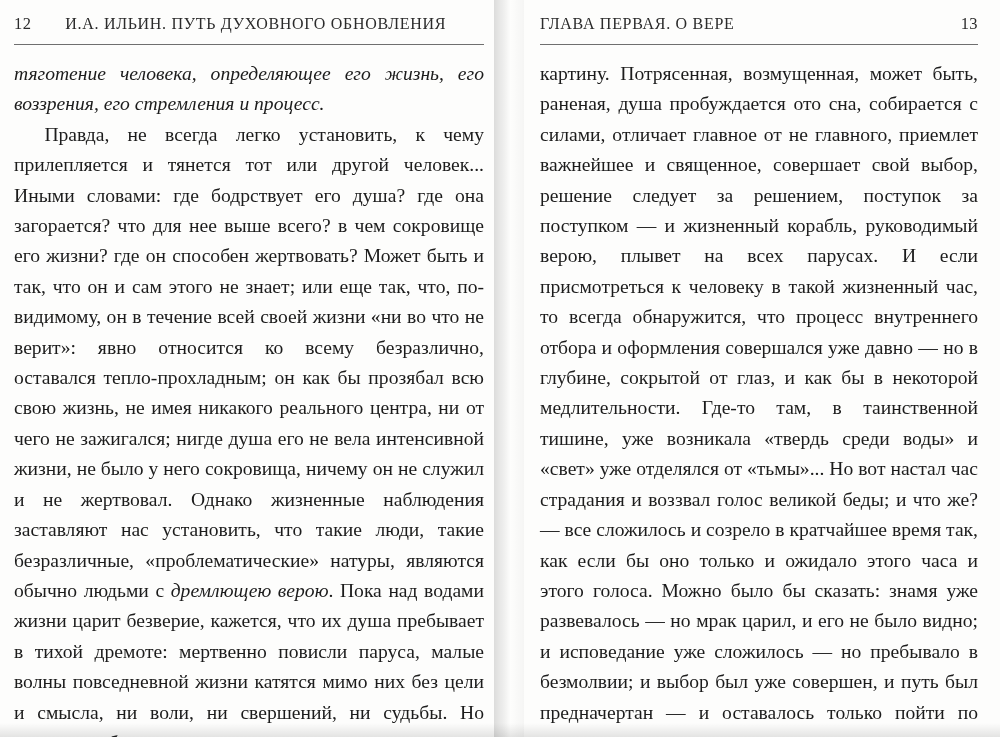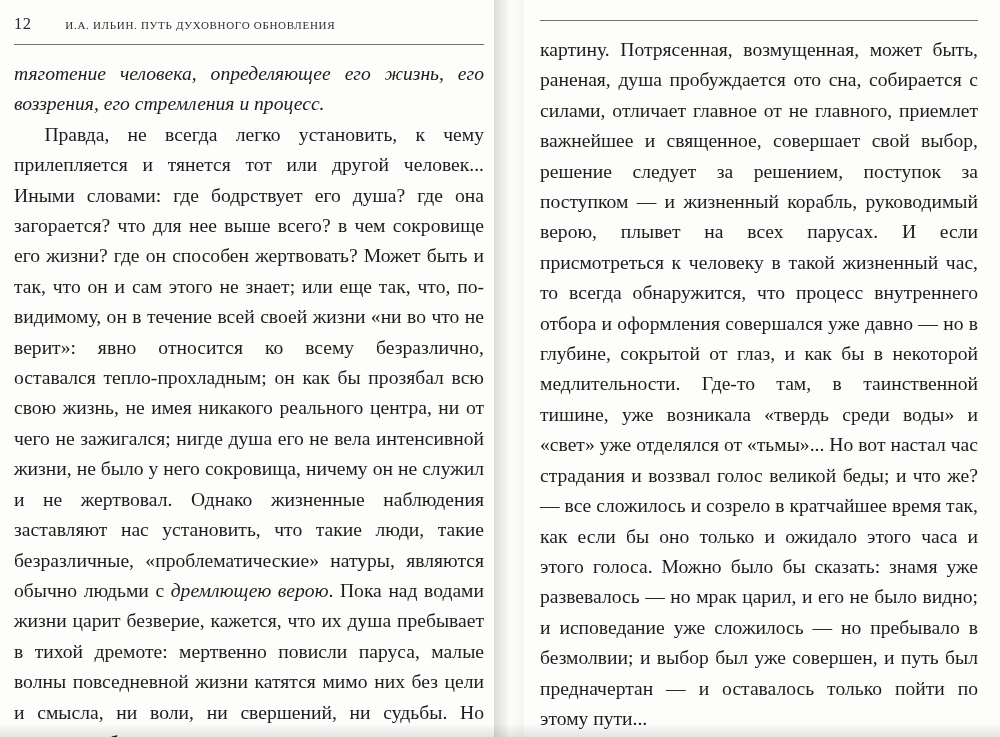--- a/index.html
+++ b/index.html
@@ -76,21 +76,21 @@
   }
   .running-head.right {
     justify-content: flex-start;
   }
   .folio {
     font-size: 16.5px;
     color: #2b2b2b;
     font-family: "Liberation Serif", serif;
   }
   .rh-title {
-    font-size: 11px;
+    font-size: 16px;
     text-transform: uppercase;
     letter-spacing: 0.7px;
     font-weight: 400;
   }
   .rh-left .folio { margin-right: 34px; }
   .rh-right .folio { margin-left: auto; }
 
   .rule {
     height: 1px;
     background: #6f6f6f;
@@ -130,20 +130,24 @@
     </div>
     <div class="rule"></div>
 
     <div class="body-text">
       <p class="cont-italic">тяготение человека, определяющее его жизнь, его воззрения, его стремления и процесс.</p>
       <p class="indent">Правда, не всегда легко установить, к чему прилепляется и тянется тот или другой человек... Иными словами: где бодрствует его душа? где она загорается? что для нее выше всего? в чем сокровище его жизни? где он способен жертвовать? Может быть и так, что он и сам этого не знает; или еще так, что, по-видимому, он в течение всей своей жизни «ни во что не верит»: явно относится ко всему безразлично, оставался тепло-прохладным; он как бы прозябал всю свою жизнь, не имея никакого реального центра, ни от чего не зажигался; нигде душа его не вела интенсивной жизни, не было у него сокровища, ничему он не служил и не жертвовал. Однако жизненные наблюдения заставляют нас установить, что такие люди, такие безразличные, «проблематические» натуры, являются обычно людьми с <i>дремлющею верою</i>. Пока над водами жизни царит безверие, кажется, что их душа пребывает в тихой дремоте: мертвенно повисли паруса, малые волны повседневной жизни катятся мимо них без цели и смысла, ни воли, ни свершений, ни судьбы. Но жизненная буря может изменить всю эту</p>
     </div>
   </div>
 
   <div class="page page-right">
+    <div class="running-head right rh-right">
+      <span class="rh-title">ГЛАВА ПЕРВАЯ. О ВЕРЕ</span>
+      <span class="folio">13</span>
+    </div>
     <div class="rule"></div>
 
     <div class="body-text">
       <p>картину. Потрясенная, возмущенная, может быть, раненая, душа пробуждается ото сна, собирается с силами, отличает главное от не главного, приемлет важнейшее и священное, совершает свой выбор, решение следует за решением, поступок за поступком — и жизненный корабль, руководимый верою, плывет на всех парусах. И если присмотреться к человеку в такой жизненный час, то всегда обнаружится, что процесс внутреннего отбора и оформления совершался уже давно — но в глубине, сокрытой от глаз, и как бы в некоторой медлительности. Где-то там, в таинственной тишине, уже возникала «твердь среди воды» и «свет» уже отделялся от «тьмы»... Но вот настал час страдания и воззвал голос великой беды; и что же? — все сложилось и созрело в кратчайшее время так, как если бы оно только и ожидало этого часа и этого голоса. Можно было бы сказать: знамя уже развевалось — но мрак царил, и его не было видно; и исповедание уже сложилось — но пребывало в безмолвии; и выбор был уже совершен, и путь был предначертан — и оставалось только пойти по этому пути...</p>
 
     </div>
   </div>
 
 </div>
 

